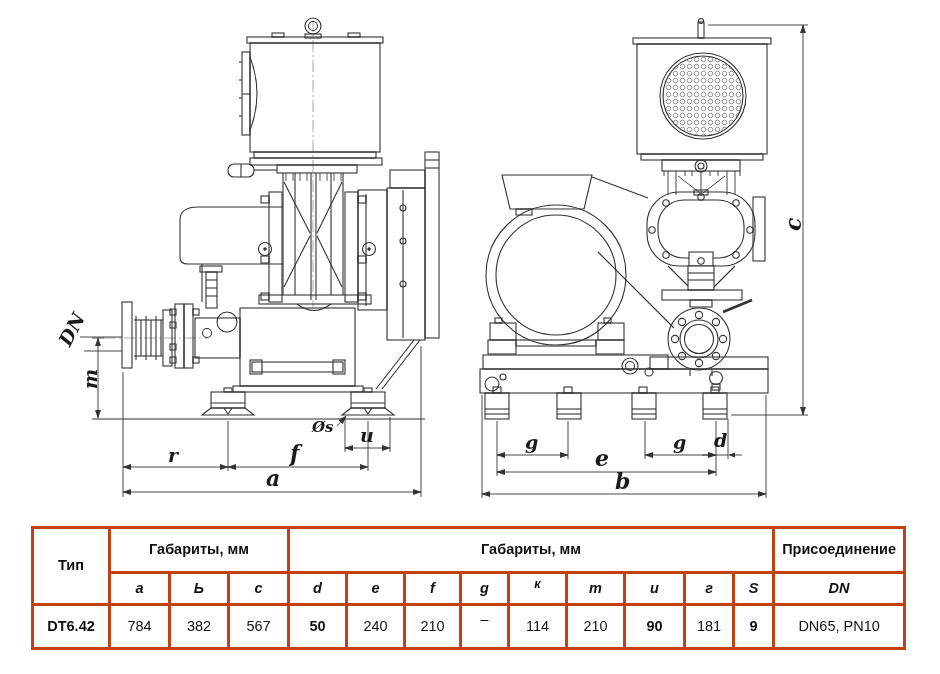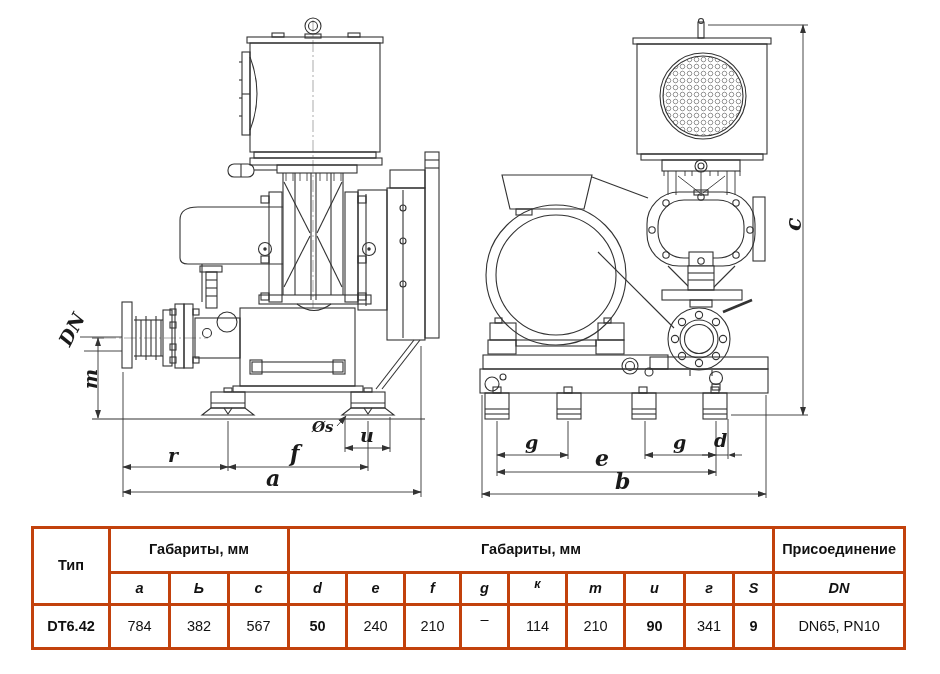--- a/index.html
+++ b/index.html
@@ -407,20 +407,20 @@
       <td class="dat">784</td>
       <td class="dat">382</td>
       <td class="dat">567</td>
       <td class="dat b">50</td>
       <td class="dat">240</td>
       <td class="dat">210</td>
       <td class="dat"><span class="dash-up">–</span></td>
       <td class="dat">114</td>
       <td class="dat">210</td>
       <td class="dat b">90</td>
-      <td class="dat">341</td>
+      <td class="dat">181</td>
       <td class="dat b">9</td>
       <td class="dat">DN65, PN10</td>
     </tr>
   </tbody>
 </table>
 
 </div>
 
 </body></html>

